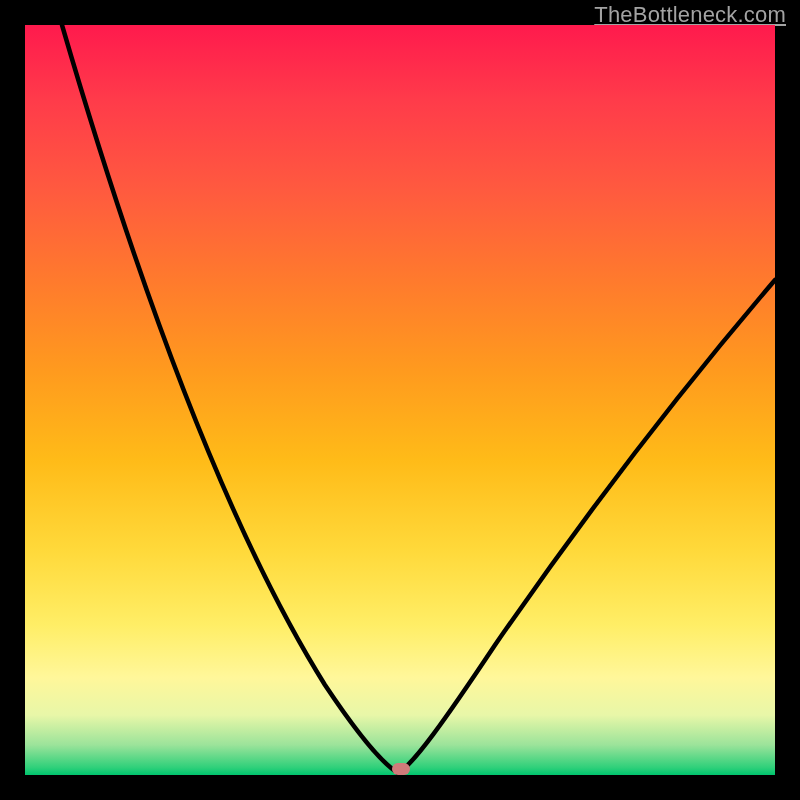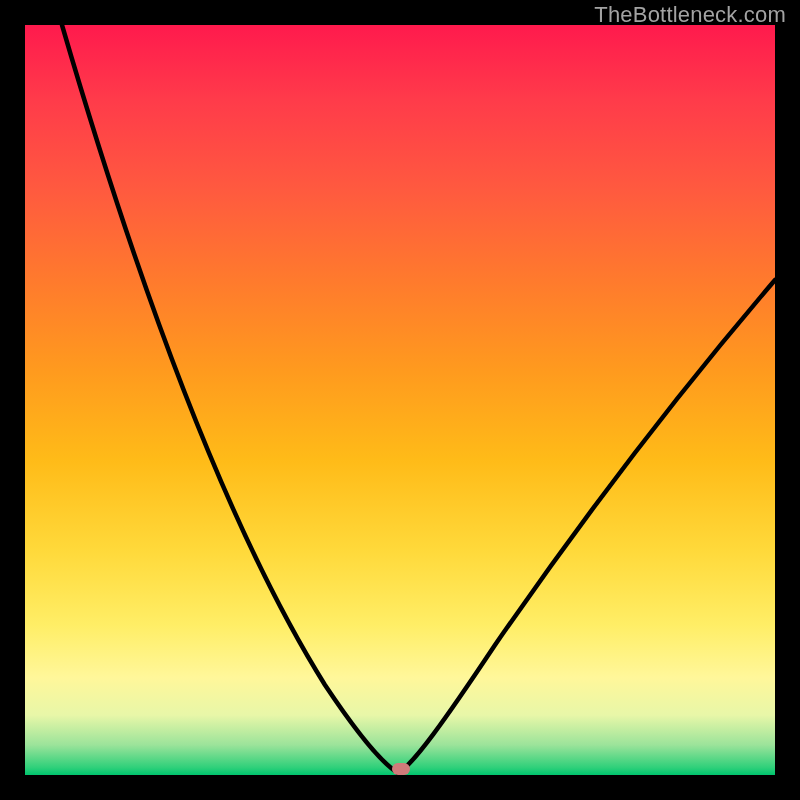--- a/index.html
+++ b/index.html
@@ -40,20 +40,21 @@
     );
   }
   .watermark {
     position: absolute;
     top: 2px;
     right: 14px;
     color: #a3a3a3;
     font-size: 22px;
     letter-spacing: 0.2px;
     font-weight: 500;
+    text-decoration: underline;
   }
   svg.curve {
     position: absolute;
     left: 0;
     top: 0;
     width: 750px;
     height: 750px;
   }
   .marker {
     position: absolute;

